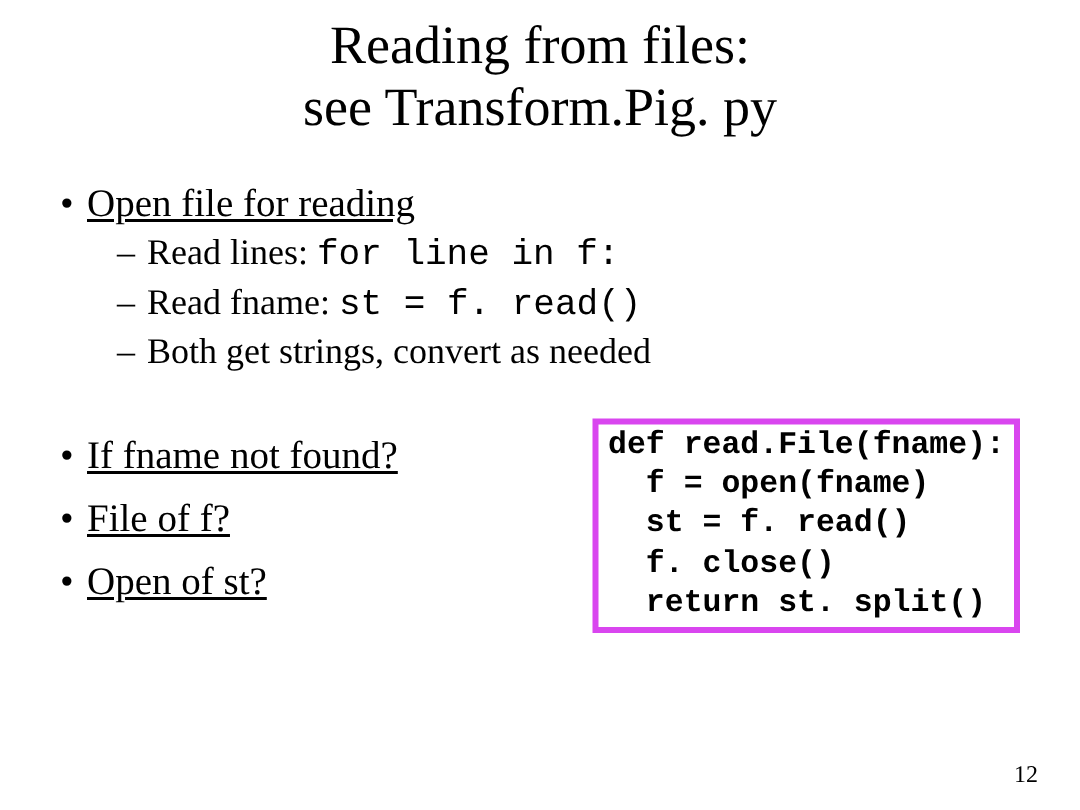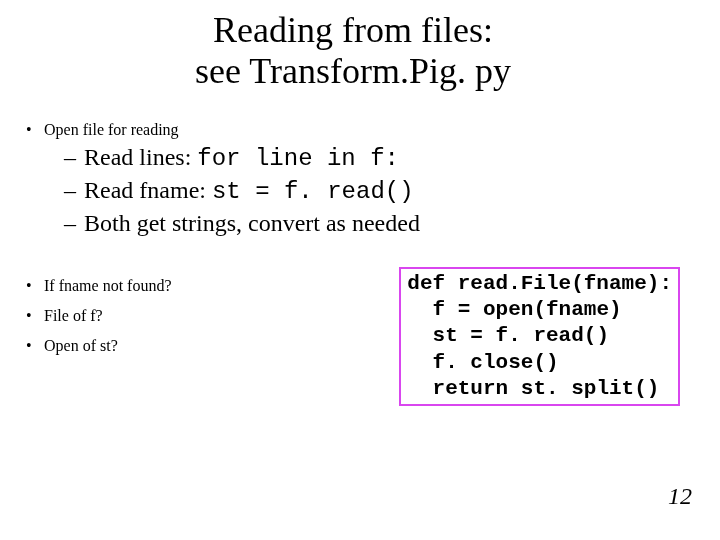--- a/index.html
+++ b/index.html
@@ -7,38 +7,39 @@
     padding: 0;
     width: 720px;
     height: 540px;
     background: #ffffff;
     font-family: "Times New Roman", Times, serif;
     color: #000;
     position: relative;
     overflow: hidden;
   }
   .slide {
-    padding: 10px 40px 0 26px;
+    padding: 10px 40px 0 40px;
     box-sizing: border-box;
     width: 100%;
     height: 100%;
     position: relative;
   }
   .title {
     text-align: center;
     font-size: 36px;
     line-height: 1.15;
     margin: 0 0 28px 0;
     font-weight: normal;
   }
   .bullet-1 {
-    font-size: 16px;
+    font-size: 26px;
     margin: 12px 0 4px 0;
     padding-left: 18px;
     position: relative;
+    text-decoration: underline;
   }
   .bullet-1::before {
     content: "•";
     position: absolute;
     left: 0;
     top: 0;
   }
   .sub-list {
     margin: 2px 0 18px 0;
   }
@@ -60,35 +61,34 @@
   .lower {
     display: flex;
     flex-direction: row;
     align-items: flex-start;
     margin-top: 28px;
   }
   .lower-left {
     flex: 1;
   }
   .code-box {
-    border: 2px solid #d946ef;
+    border: 4px solid #d946ef;
     font-family: "Courier New", Courier, monospace;
     font-size: 21px;
     font-weight: bold;
     line-height: 1.25;
     padding: 2px 6px;
     white-space: pre;
     margin-top: 2px;
   }
   .page-num {
     position: absolute;
-    bottom: 30px;
+    bottom: 14px;
     right: 28px;
-    font-size: 24px;
-    font-style: italic;
+    font-size: 16px;
   }
 </style>
 </head>
 <body>
 <div class="slide">
 
   <h1 class="title">
     <span>Reading from files:</span><br>
     <span>see Transform.Pig. py</span>
   </h1>

